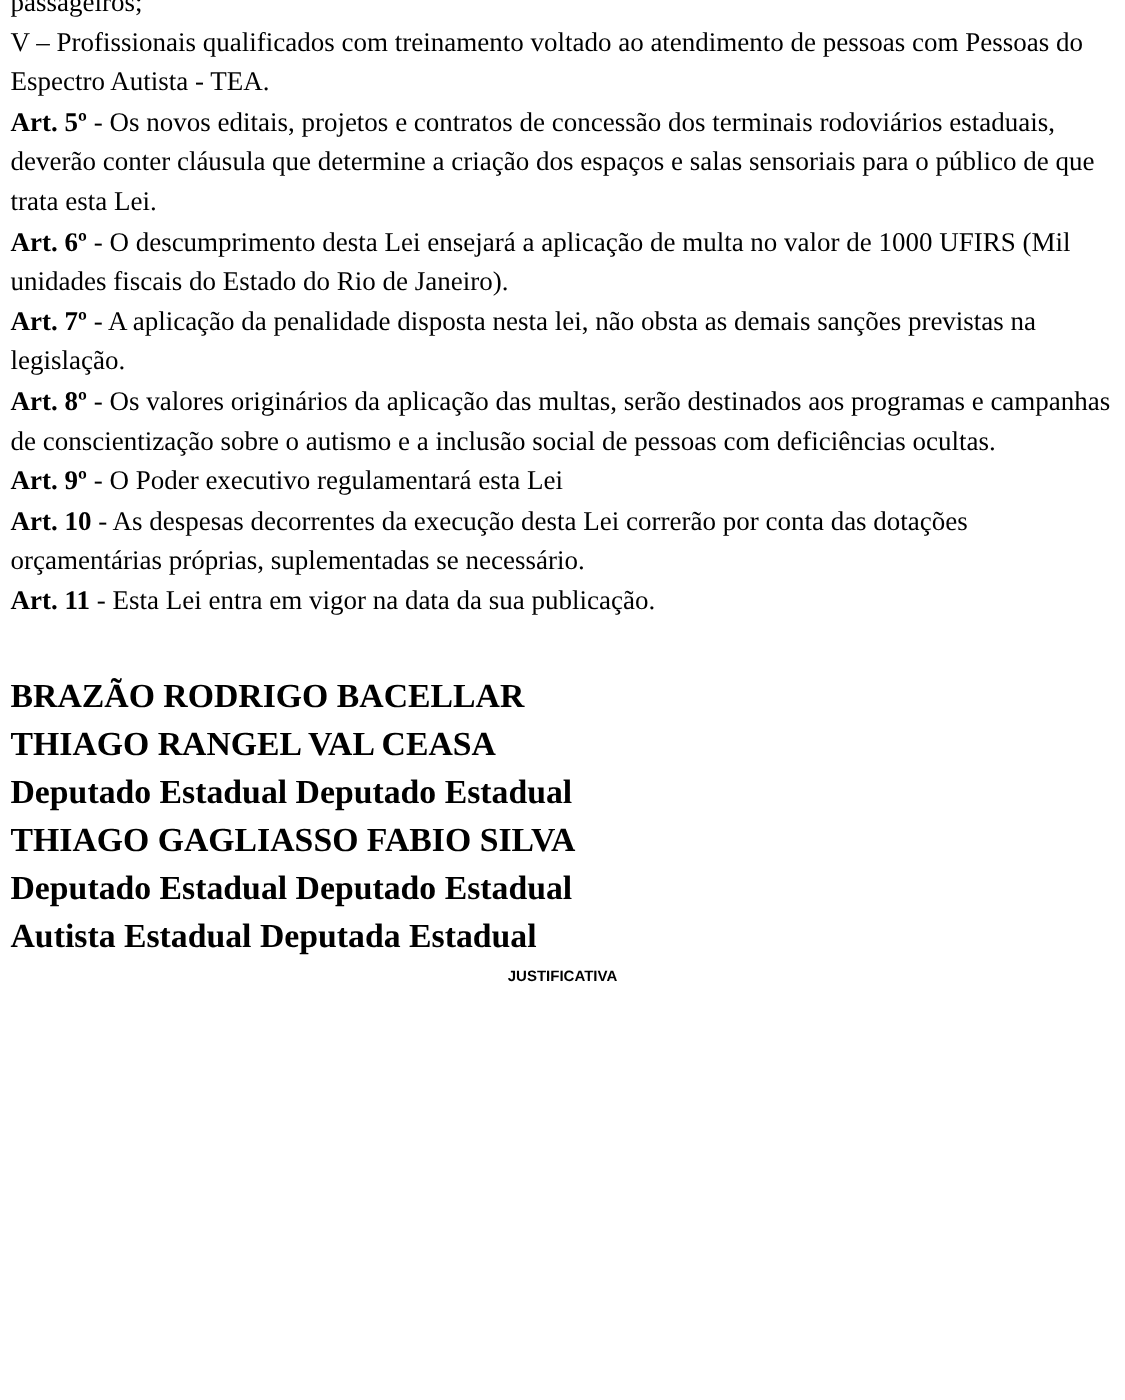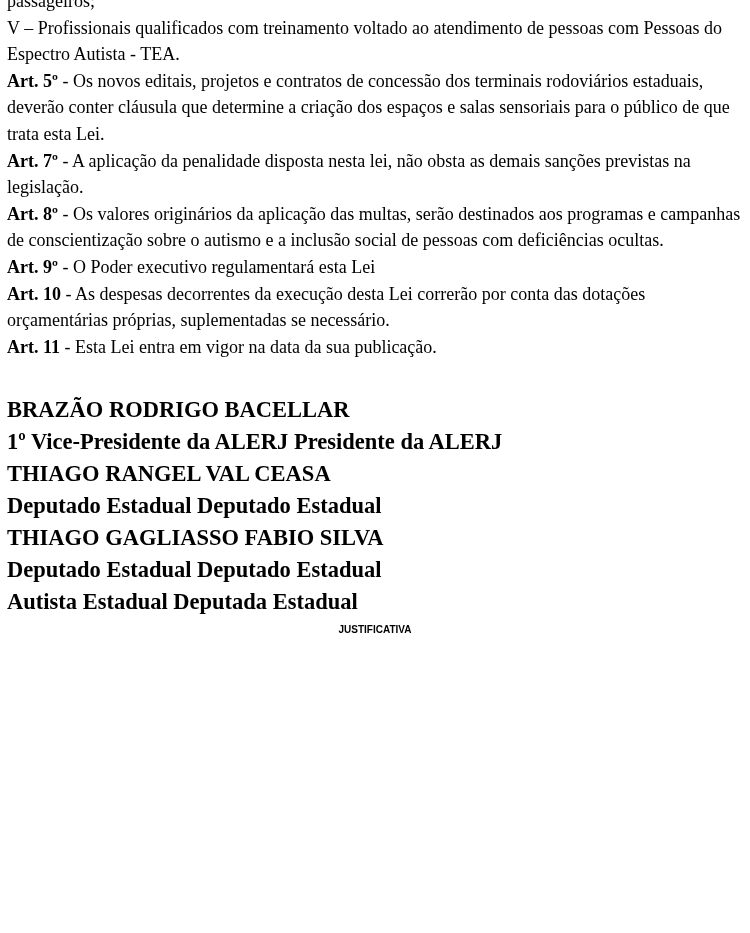--- a/index.html
+++ b/index.html
@@ -61,30 +61,30 @@
 </style>
 </head>
 <body>
 
 <div class="page">
 
   <div class="body-text">
     <p class="para"><b class="lead"></b><span>passageiros;</span></p>
     <p class="para"><b class="lead"></b><span>V – Profissionais qualificados com treinamento voltado ao atendimento de pessoas com Pessoas do Espectro Autista - TEA.</span></p>
     <p class="para"><b class="lead">Art. 5º</b><span> - Os novos editais, projetos e contratos de concessão dos terminais rodoviários estaduais, deverão conter cláusula que determine a criação dos espaços e salas sensoriais para o público de que trata esta Lei.</span></p>
+    <p class="para"><b class="lead">Art. 6º</b><span> - O descumprimento desta Lei ensejará a aplicação de multa no valor de 1000 UFIRS (Mil unidades fiscais do Estado do Rio de Janeiro).</span></p>
     <p class="para"><b class="lead">Art. 7º</b><span> - A aplicação da penalidade disposta nesta lei, não obsta as demais sanções previstas na legislação.</span></p>
     <p class="para"><b class="lead">Art. 8º</b><span> - Os valores originários da aplicação das multas, serão destinados aos programas e campanhas de conscientização sobre o autismo e a inclusão social de pessoas com deficiências ocultas.</span></p>
     <p class="para"><b class="lead">Art. 9º</b><span> - O Poder executivo regulamentará esta Lei</span></p>
     <p class="para"><b class="lead">Art. 10</b><span> - As despesas decorrentes da execução desta Lei correrão por conta das dotações orçamentárias próprias, suplementadas se necessário.</span></p>
     <p class="para"><b class="lead">Art. 11</b><span> - Esta Lei entra em vigor na data da sua publicação.</span></p>
   </div>
 
   <div class="sig sig-first">
     <p>BRAZÃO RODRIGO BACELLAR</p>
-    <p>1º Vice-Presidente da ALERJ Presidente da ALERJ</p>
   </div>
 
   <div class="sig sig-next">
     <p>THIAGO RANGEL VAL CEASA</p>
     <p>Deputado Estadual Deputado Estadual</p>
   </div>
 
   <div class="sig sig-next">
     <p>THIAGO GAGLIASSO FABIO SILVA</p>
     <p>Deputado Estadual Deputado Estadual</p>

